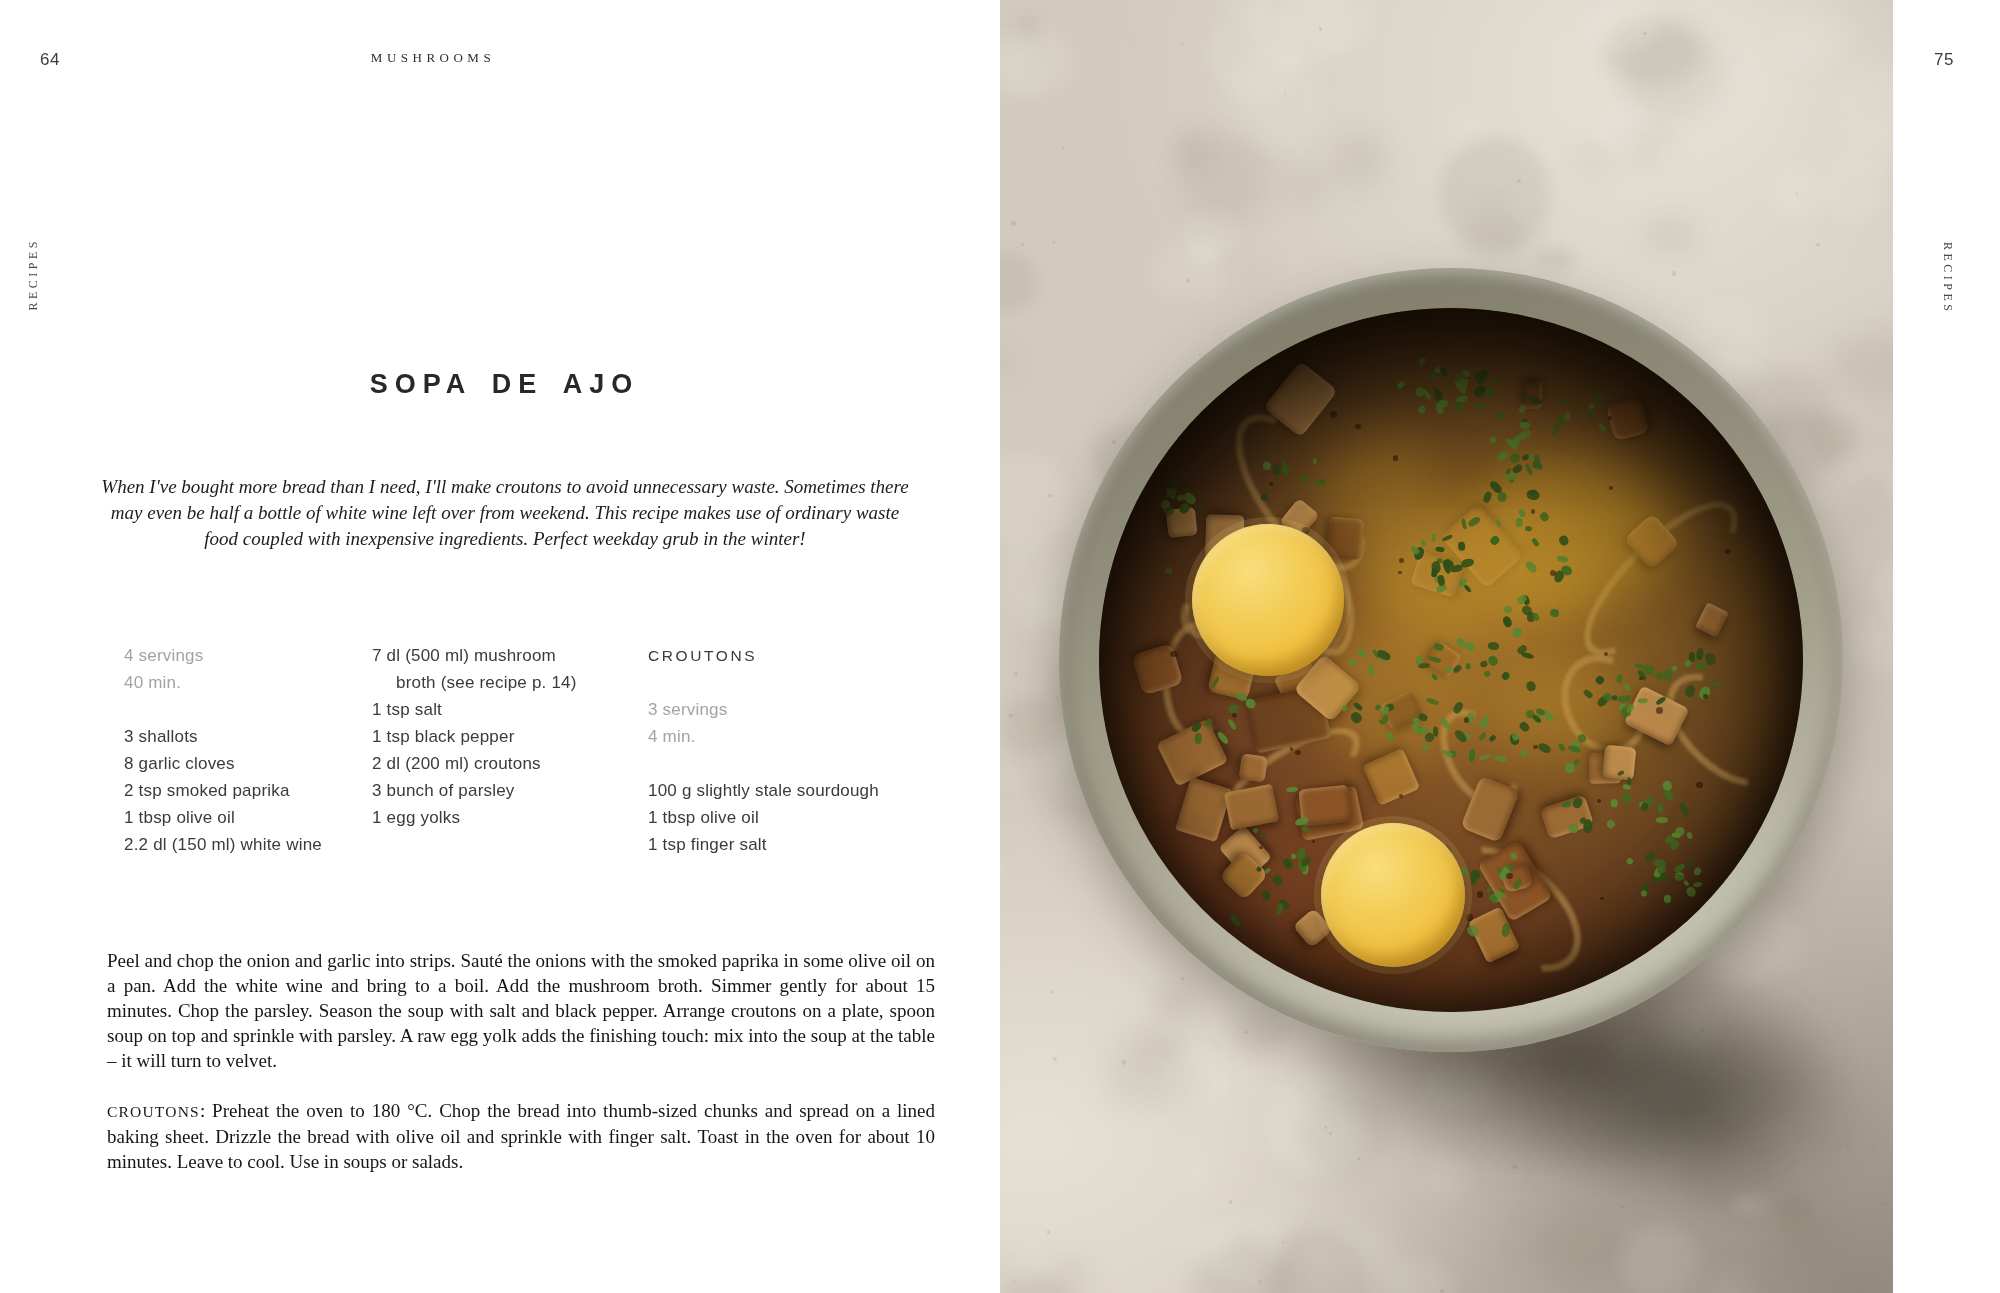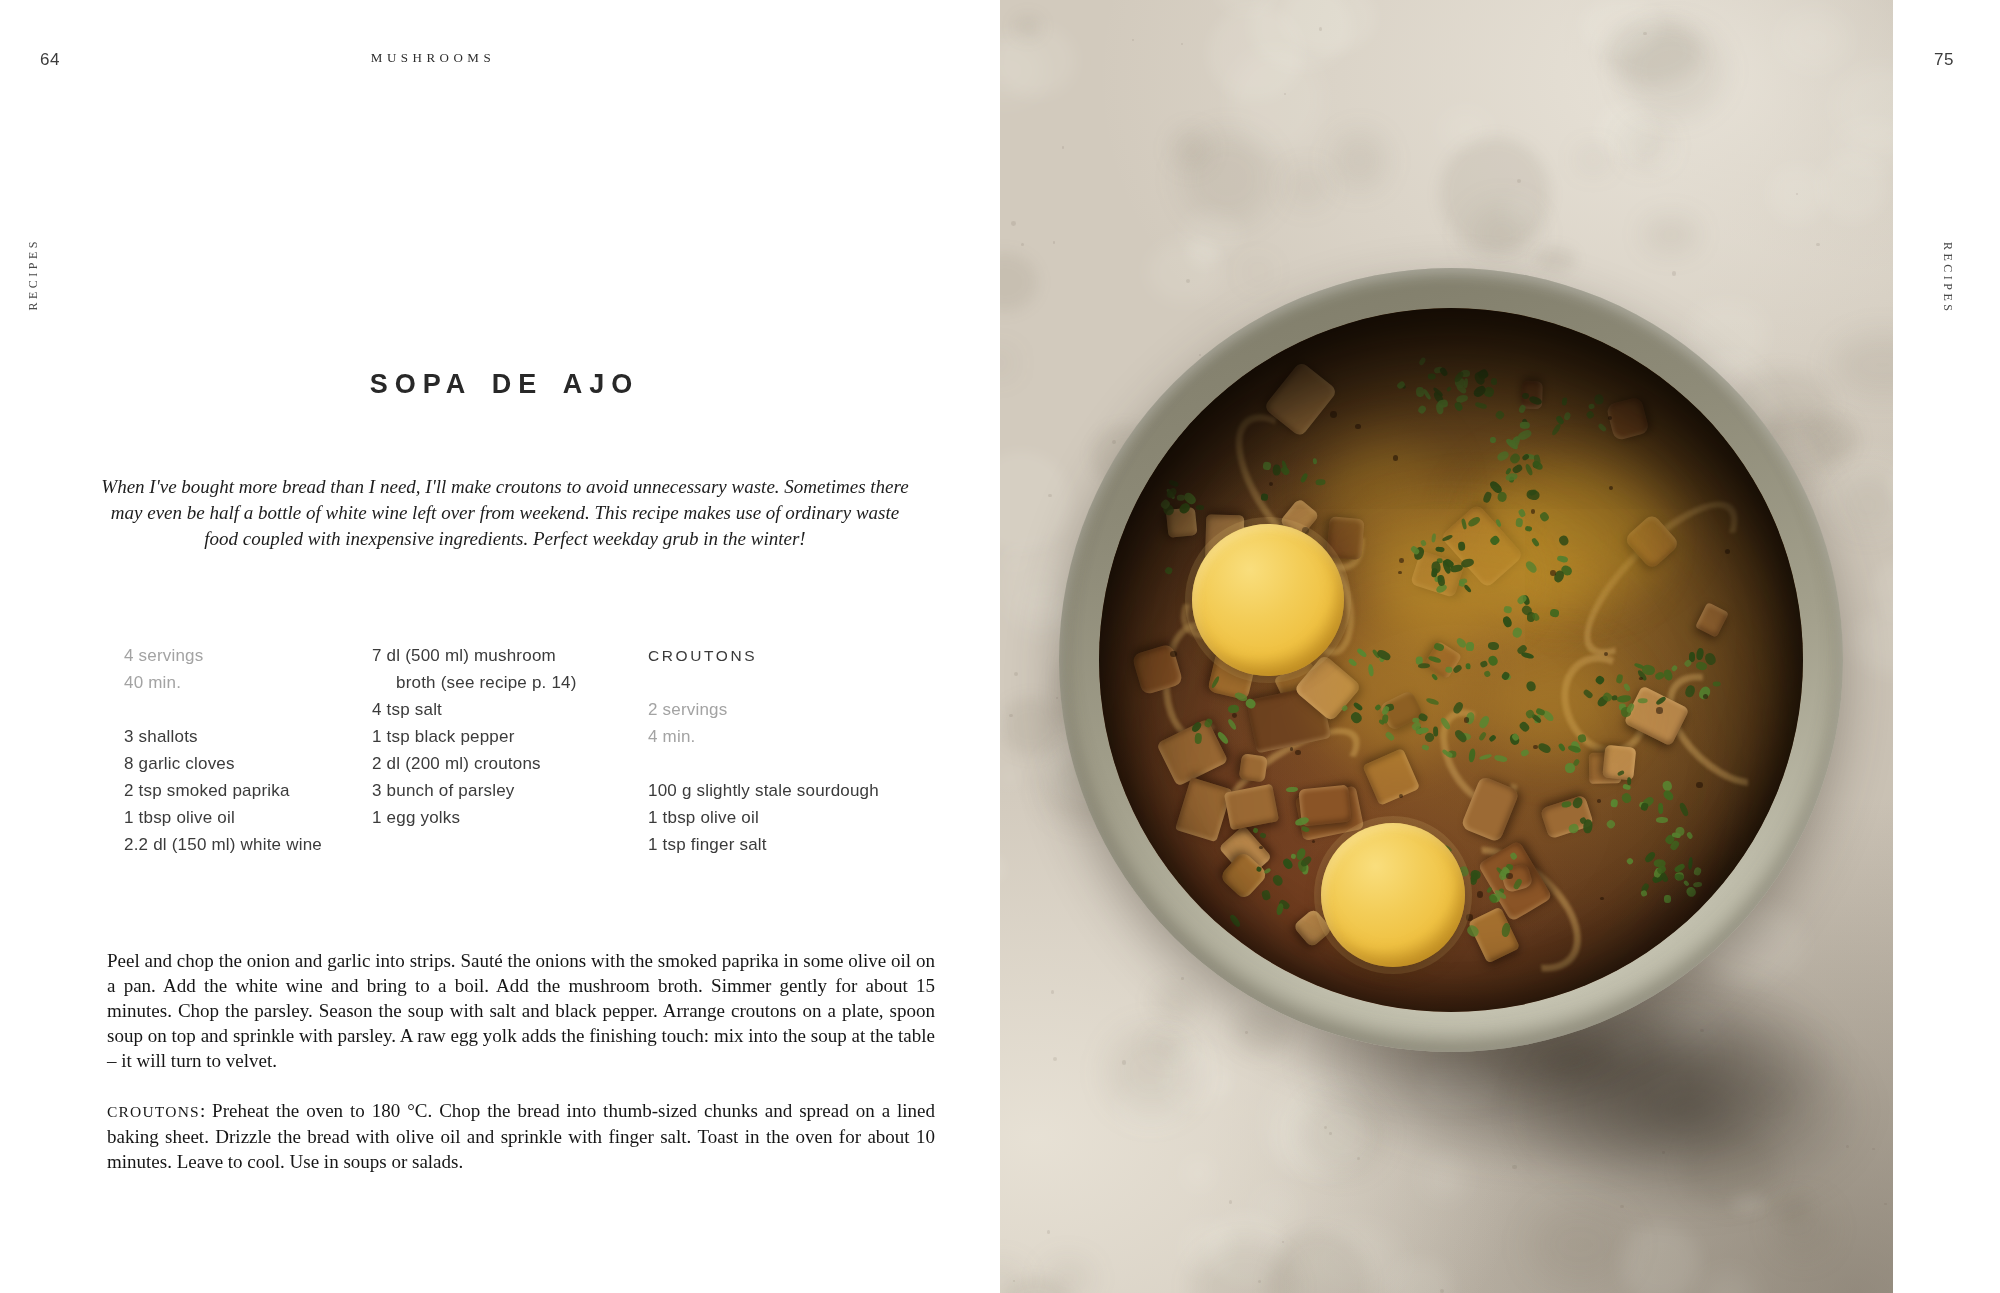--- a/index.html
+++ b/index.html
@@ -110,30 +110,30 @@
         <div class="line blank"></div>
         <div class="line item">3 shallots</div>
         <div class="line item">8 garlic cloves</div>
         <div class="line item">2 tsp smoked paprika</div>
         <div class="line item">1 tbsp olive oil</div>
         <div class="line item">2.2 dl (150 ml) white wine</div>
       </div>
     <div class="ing col2">
         <div class="line item">7 dl (500 ml) mushroom</div>
         <div class="line indent">broth (see recipe p. 14)</div>
-        <div class="line item">4 tsp salt</div>
+        <div class="line item">1 tsp salt</div>
         <div class="line item">1 tsp black pepper</div>
         <div class="line item">2 dl (200 ml) croutons</div>
         <div class="line item">3 bunch of parsley</div>
         <div class="line item">1 egg yolks</div>
       </div>
     <div class="ing col3">
         <div class="line header">CROUTONS</div>
         <div class="line blank"></div>
-        <div class="line meta">2 servings</div>
+        <div class="line meta">3 servings</div>
         <div class="line meta">4 min.</div>
         <div class="line blank"></div>
         <div class="line item">100 g slightly stale sourdough</div>
         <div class="line item">1 tbsp olive oil</div>
         <div class="line item">1 tsp finger salt</div>
       </div>
 
     <div class="method">
       <p>Peel and chop the onion and garlic into strips. Sauté the onions with the smoked paprika in some olive oil on a pan. Add the white wine and bring to a boil. Add the mushroom broth. Simmer gently for about 15 minutes. Chop the parsley. Season the soup with salt and black pepper. Arrange croutons on a plate, spoon soup on top and sprinkle with parsley. A raw egg yolk adds the finishing touch: mix into the soup at the table – it will turn to velvet.</p>
       <p><span class="sc">CROUTONS</span><span>: Preheat the oven to 180 °C. Chop the bread into thumb-sized chunks and spread on a lined baking sheet. Drizzle the bread with olive oil and sprinkle with finger salt. Toast in the oven for about 10 minutes. Leave to cool. Use in soups or salads.</span></p>

